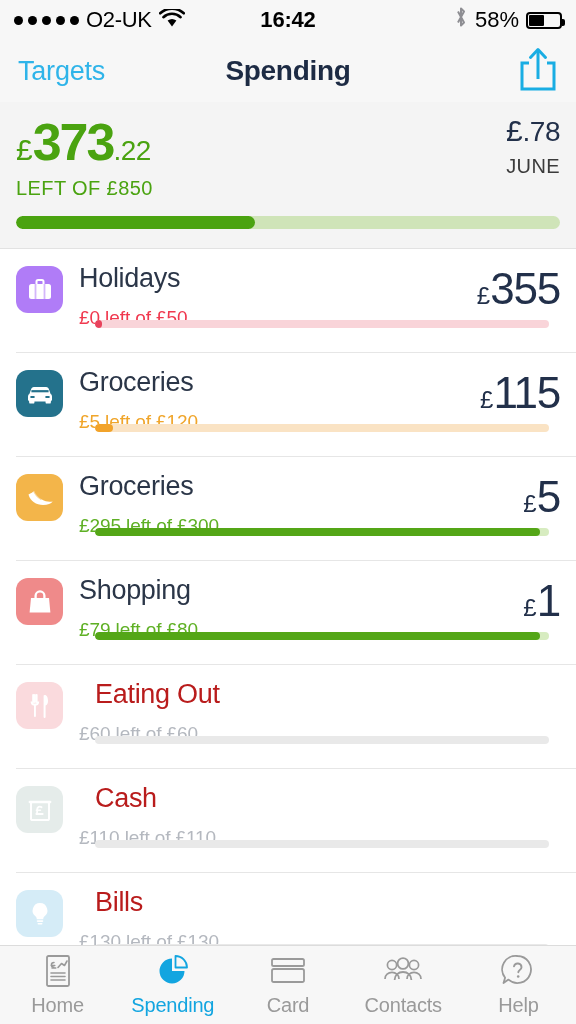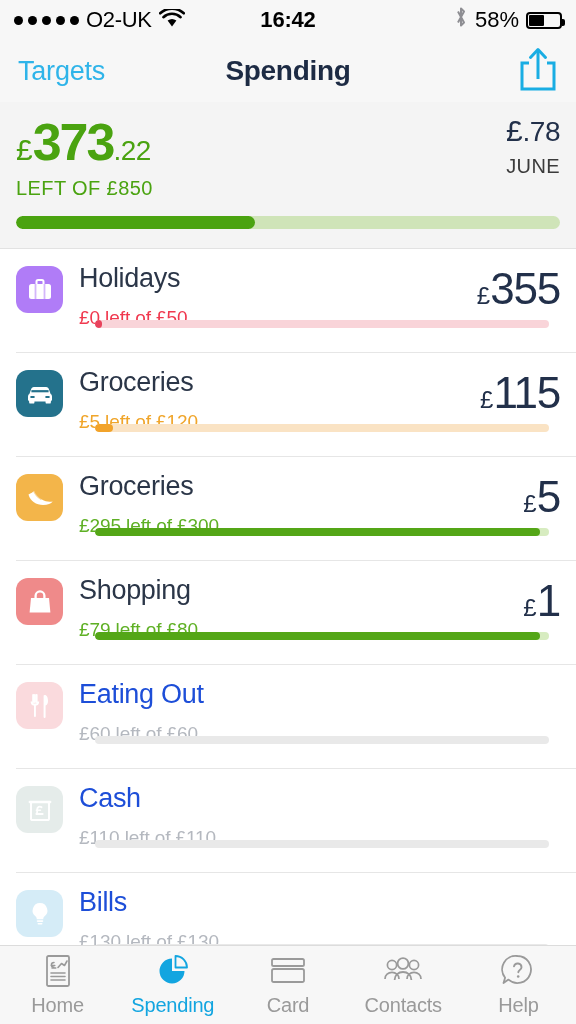--- a/index.html
+++ b/index.html
@@ -92,21 +92,21 @@
   .cat-name { font-size:27px; color:#2b3648; letter-spacing:-0.3px; line-height:1.12; }
   .cat-sub  { font-size:19px; margin-top:14px; letter-spacing:-0.1px; }
   .cat-amt  { display:flex; align-items:baseline; color:#22304a; line-height:1; padding-top:4px; }
   .cat-amt .cur { font-size:24px; font-weight:300; }
   .cat-amt .big { font-size:44px; font-weight:300; letter-spacing:-1.2px; }
   .cat-bar {
     position:absolute; left:95px; right:27px; bottom:25px;
     height:8px; border-radius:5px; overflow:hidden;
   }
   .cat-bar i { display:block; height:100%; border-radius:5px; }
-  .row.dim .cat-name { color:#1d4ed8; }
+  .row.dim .cat-name { color:#b91c1c;margin-left:16px; }
   .row.dim .cat-sub  { color:#b4b8bf; }
 
   
   .tabbar {
     flex:0 0 79px; background:#f7f7f7; border-top:1px solid #dcdcdc;
     display:flex; align-items:center;
   }
   .tab { flex:1 1 0; display:flex; flex-direction:column; align-items:center; gap:5px; cursor:pointer; }
   .tab-label { font-size:20px; color:#9a9a9a; letter-spacing:-0.2px; }
   .tab.active .tab-label { color:#12a5e0; }

